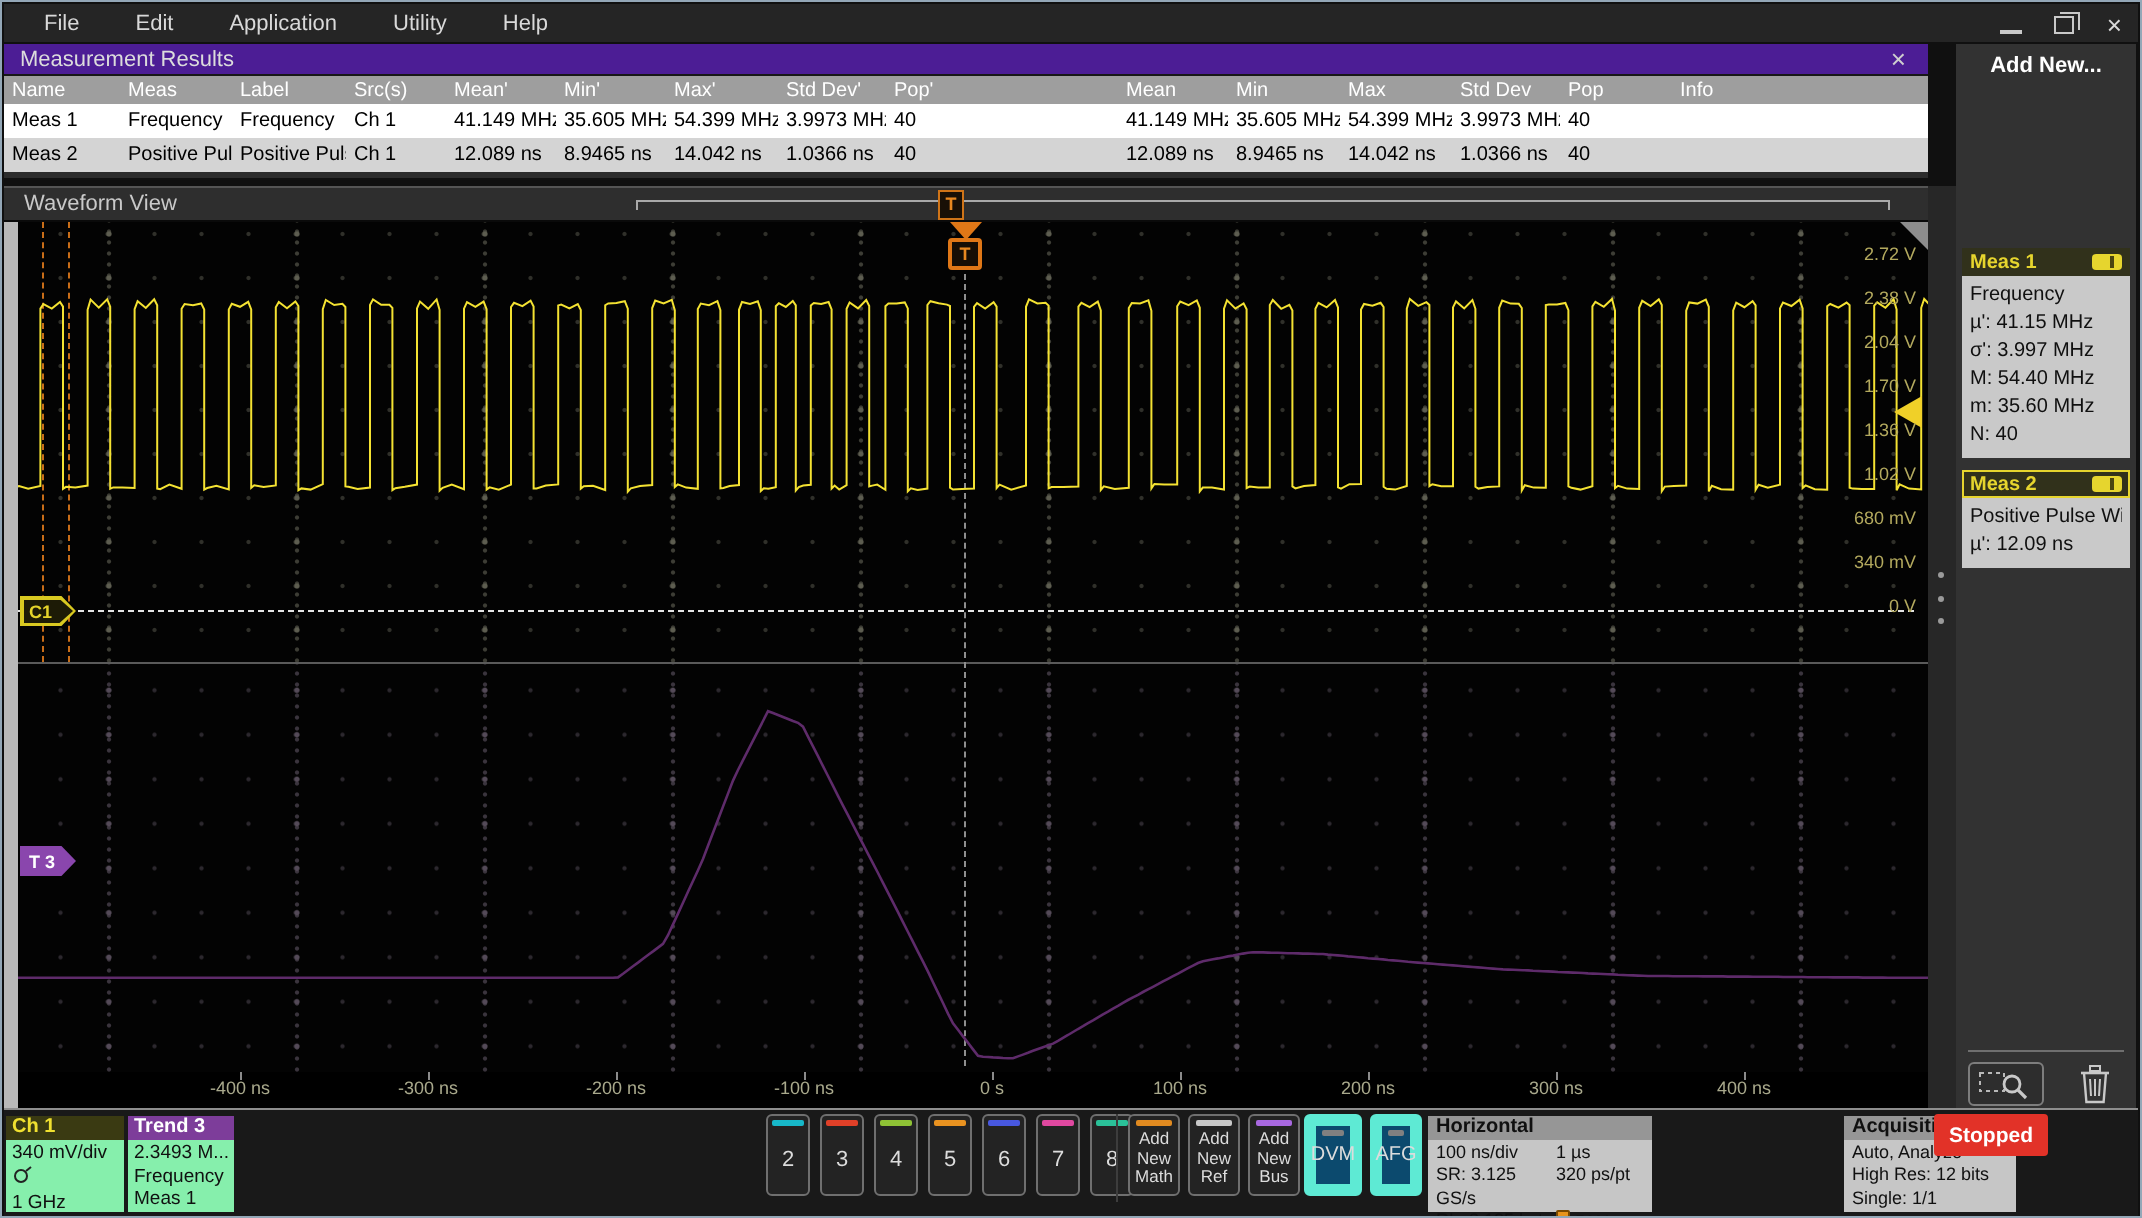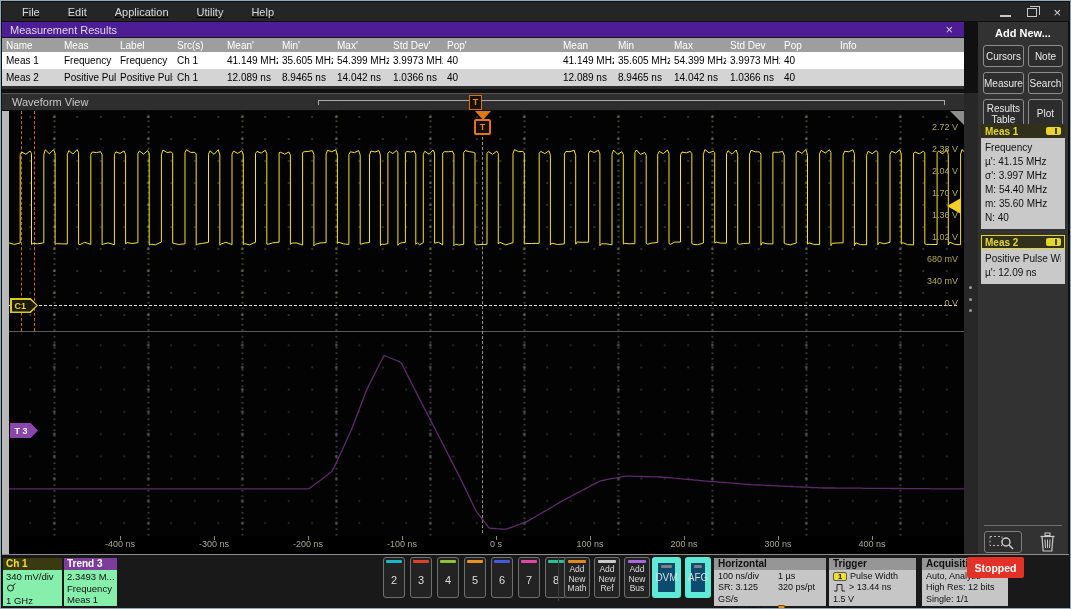--- a/index.html
+++ b/index.html
@@ -1,20 +1,20 @@
 <!DOCTYPE html>
 <html><head>
 <meta charset="utf-8">
 <style>
   html,body{margin:0;padding:0;background:#000;}
   *{box-sizing:border-box;font-family:"Liberation Sans",sans-serif;}
   .window{position:relative;width:1071px;height:609px;background:#101010;overflow:hidden;
           border:1px solid #93a7b7;}
   
-  .menubar{position:absolute;left:1px;top:1px;width:1067px;height:19px;background:#252525;display:flex;align-items:center;padding-left:6px;text-decoration:underline;}
+  .menubar{position:absolute;left:1px;top:1px;width:1067px;height:19px;background:#252525;display:flex;align-items:center;padding-left:6px;}
   .menu-item{color:#d9d9d9;font-size:11px;padding:2px 14px;cursor:default;}
   .win-controls{position:absolute;right:8px;top:3px;display:flex;gap:16px;align-items:center;height:14px;}
   .wc-min{width:11px;height:9px;border-bottom:2px solid #c9c9c9;}
   .wc-restore{width:10px;height:9px;border:1px solid #c9c9c9;position:relative;}
   .wc-restore:before{content:"";position:absolute;left:2px;top:-3px;width:9px;height:8px;border:1px solid #c9c9c9;border-bottom:none;border-left:none;}
   .wc-close{color:#d9d9d9;font-size:13px;line-height:13px;}
   
   .meas-panel{position:absolute;left:1px;top:21px;width:962px;height:67px;background:#2c2c2c;}
   .meas-header{height:16px;background:#4c1d95;border-bottom:1px solid #171717;color:#dcdcdc;font-size:11px;display:flex;align-items:center;padding:0 8px;}
   .meas-close{margin-left:auto;color:#cfcfcf;font-size:13px;line-height:12px;padding:0 3px;}
@@ -279,29 +279,20 @@
   <div class="splitter">
     <div class="splitter-dots">
         <i></i>
         <i></i>
         <i></i>
       </div>
   </div>
 
   <div class="sidebar">
     <div class="addnew-title">Add New...</div>
-    <div class="btn-grid">
-      <div class="sb-btn">Cursors</div>
-      <div class="sb-btn">Note</div>
-      <div class="sb-btn">Measure</div>
-      <div class="sb-btn">Search</div>
-      <div class="sb-btn tall">Results
-Table</div>
-      <div class="sb-btn tall">Plot</div>
-    </div>
     <div class="badge" style="top:102px;">
       <div class="badge-head">
         <span>Meas 1</span>
         <span class="chip"></span>
       </div>
       <div class="badge-body" id="meas-body-0">
           <div class="badge-line">Frequency</div>
           <div class="badge-line">µ': 41.15 MHz</div>
           <div class="badge-line">σ': 3.997 MHz</div>
           <div class="badge-line">M: 54.40 MHz</div>
@@ -415,38 +406,20 @@
       <div class="hd">Horizontal</div>
       <div class="bd h-grid">
         <span>100 ns/div</span>
         <span>1 µs</span>
         <span>SR: 3.125 GS/s</span>
         <span>320 ps/pt</span>
         <span>RL: 3.125 kpts</span>
         <span><span class="pos-chip"></span> <span>50%</span></span>
       </div>
     </div>
-    <div class="bb-panel" style="left:827px;width:87px;">
-      <div class="hd">Trigger</div>
-      <div class="bd">
-        <div class="trg-row">
-            <span class="src-chip">1</span>
-            <span>Pulse Width</span>
-          </div>
-        <div class="trg-row">
-          <svg width="13" height="9" viewBox="0 0 13 9">
-              <path d="M1 8 H4 V1.5 H9 V8 H12" fill="none" stroke="#222" stroke-width="1"></path>
-            </svg>
-          <span>&gt; 13.44 ns</span>
-        </div>
-        <div class="trg-row">
-            <span>1.5 V</span>
-          </div>
-      </div>
-    </div>
     <div class="bb-panel" style="left:920px;width:86px;">
       <div class="hd">Acquisition</div>
       <div class="bd">
         <div>Auto,  Analyze</div>
         <div>High Res: 12 bits</div>
         <div>Single: 1/1</div>
       </div>
     </div>
     <div class="stopped-btn">Stopped</div>
   </div>

